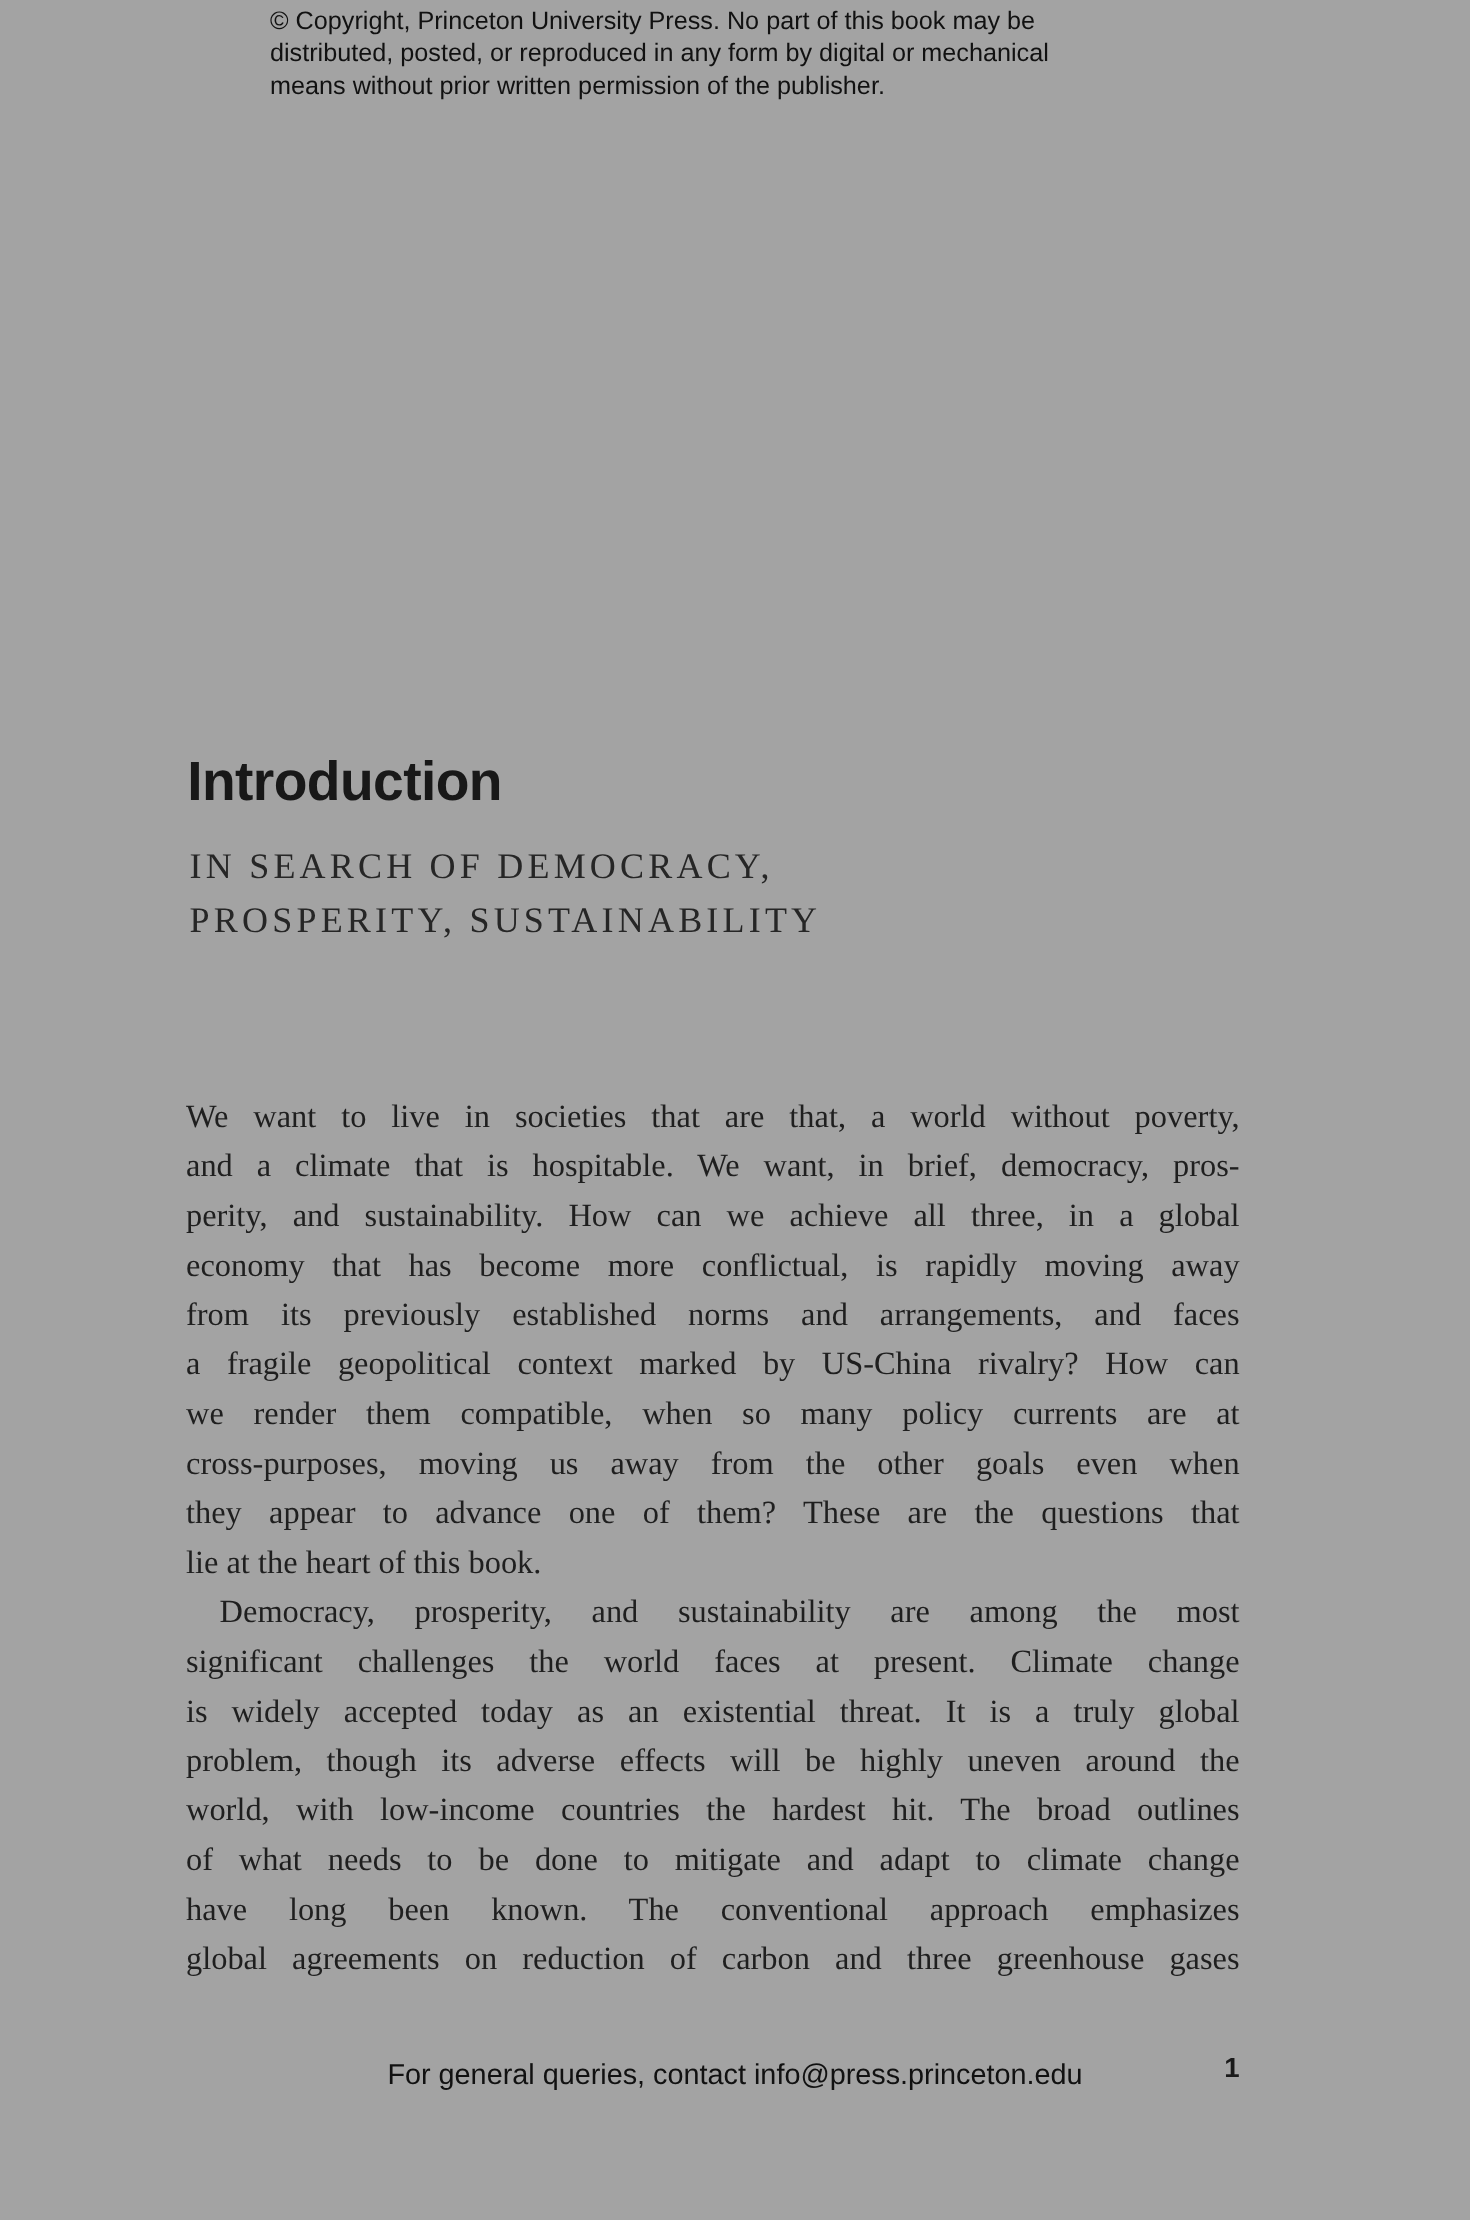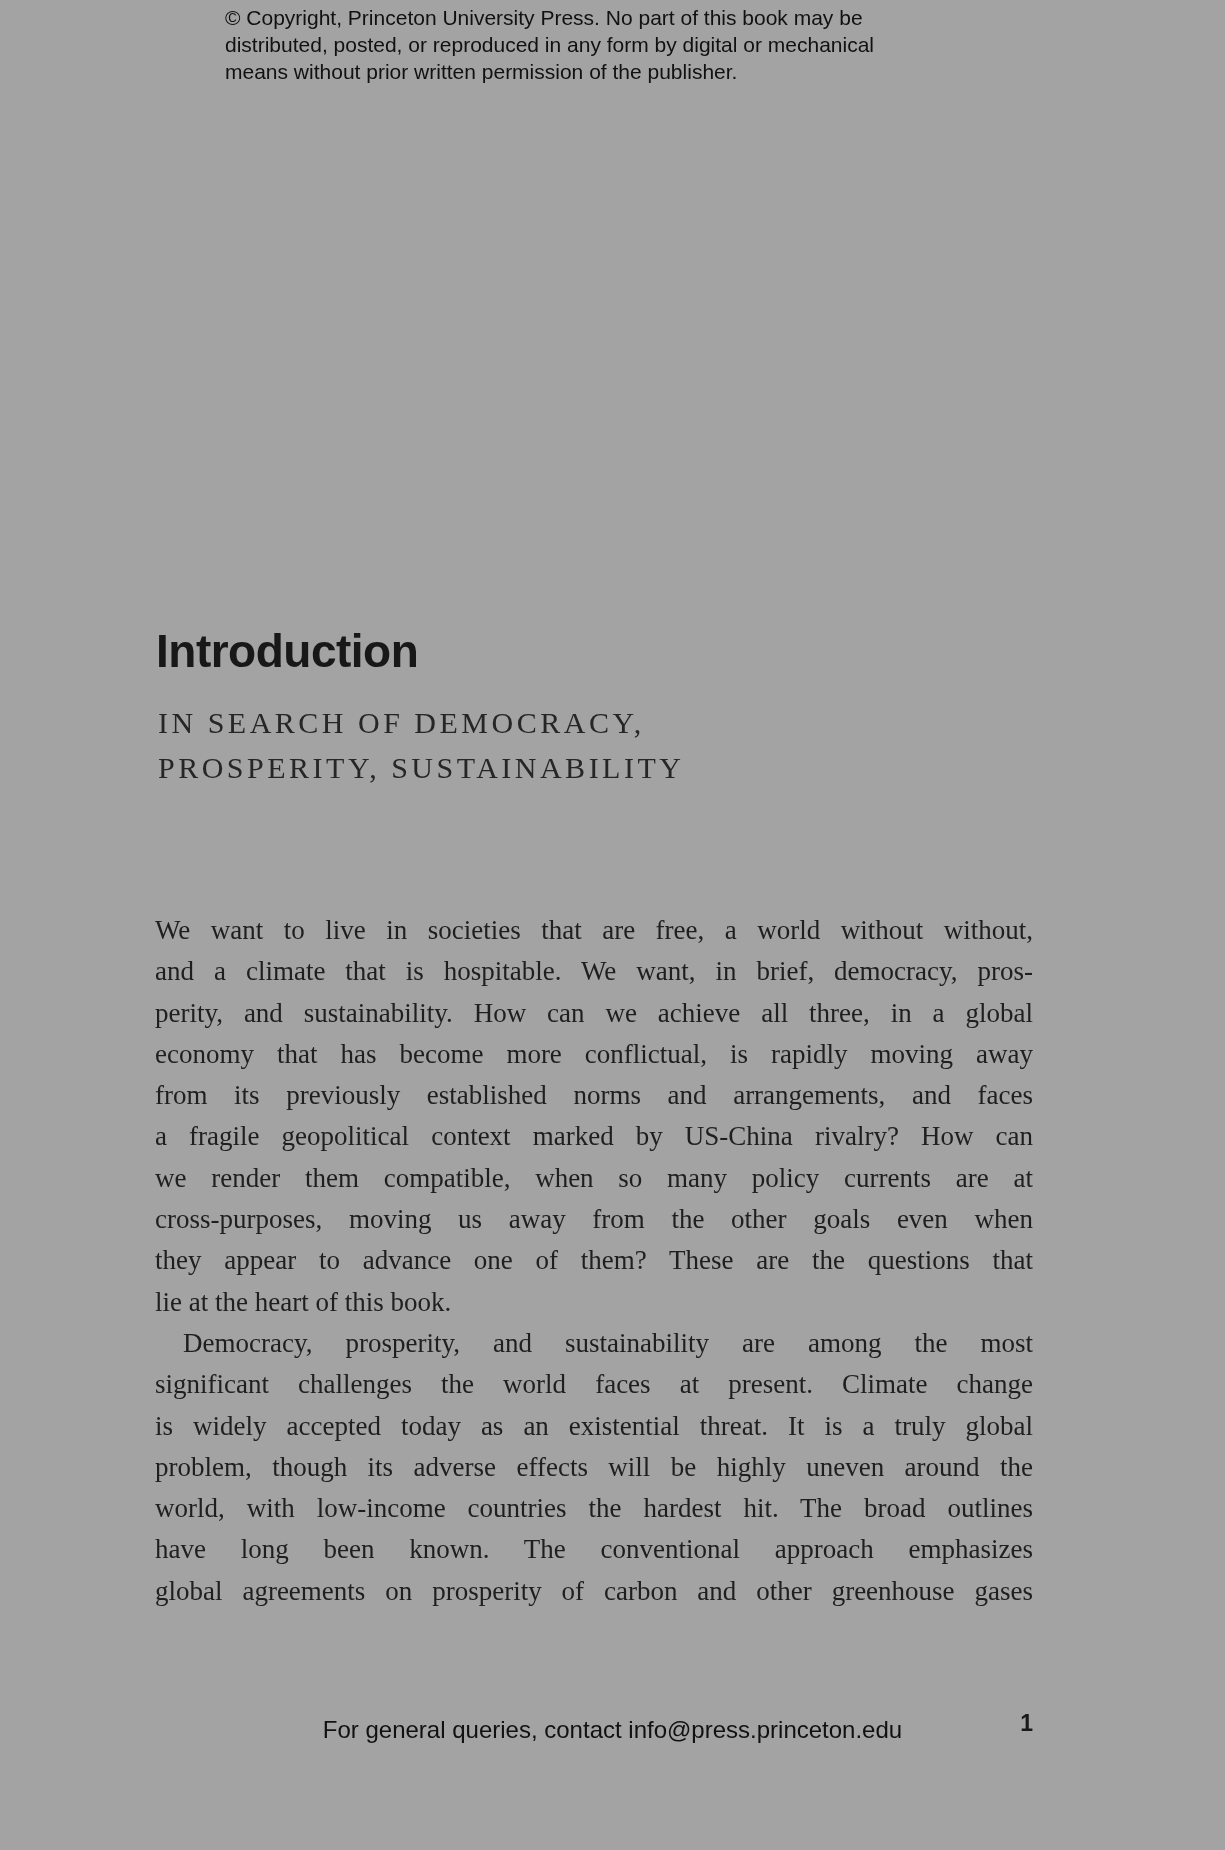--- a/index.html
+++ b/index.html
@@ -107,39 +107,40 @@
 
   <h1 class="chapter-title" style="margin:0">Introduction</h1>
 
   <div class="chapter-subtitle">
     <div>IN SEARCH OF DEMOCRACY,</div>
     <div>PROSPERITY, SUSTAINABILITY</div>
   </div>
 
   <div class="body-text">
       <div class="paragraph">
-        <div class="bodyline">We want to live in societies that are free, a world without without,</div>
+        <div class="bodyline">We want to live in societies that are that, a world without poverty,</div>
         <div class="bodyline">and a climate that is hospitable. We want, in brief, democracy, pros-</div>
         <div class="bodyline">perity, and sustainability. How can we achieve all three, in a global</div>
         <div class="bodyline">economy that has become more conflictual, is rapidly moving away</div>
         <div class="bodyline">from its previously established norms and arrangements, and faces</div>
         <div class="bodyline">a fragile geopolitical context marked by US-China rivalry? How can</div>
         <div class="bodyline">we render them compatible, when so many policy currents are at</div>
         <div class="bodyline">cross-purposes, moving us away from the other goals even when</div>
         <div class="bodyline">they appear to advance one of them? These are the questions that</div>
         <div class="bodyline last-left">lie at the heart of this book.</div>
       </div>
       <div class="paragraph">
         <div class="bodyline indent">Democracy, prosperity, and sustainability are among the most</div>
         <div class="bodyline">significant challenges the world faces at present. Climate change</div>
         <div class="bodyline">is widely accepted today as an existential threat. It is a truly global</div>
         <div class="bodyline">problem, though its adverse effects will be highly uneven around the</div>
         <div class="bodyline">world, with low-income countries the hardest hit. The broad outlines</div>
+        <div class="bodyline">of what needs to be done to mitigate and adapt to climate change</div>
         <div class="bodyline">have long been known. The conventional approach emphasizes</div>
-        <div class="bodyline">global agreements on prosperity of carbon and other greenhouse gases</div>
+        <div class="bodyline">global agreements on reduction of carbon and three greenhouse gases</div>
       </div>
     </div>
 
   <div class="page-number">1</div>
 
   <div class="footer-note">For general queries, contact info@press.princeton.edu</div>
 
 </div>
 
 </body></html>

